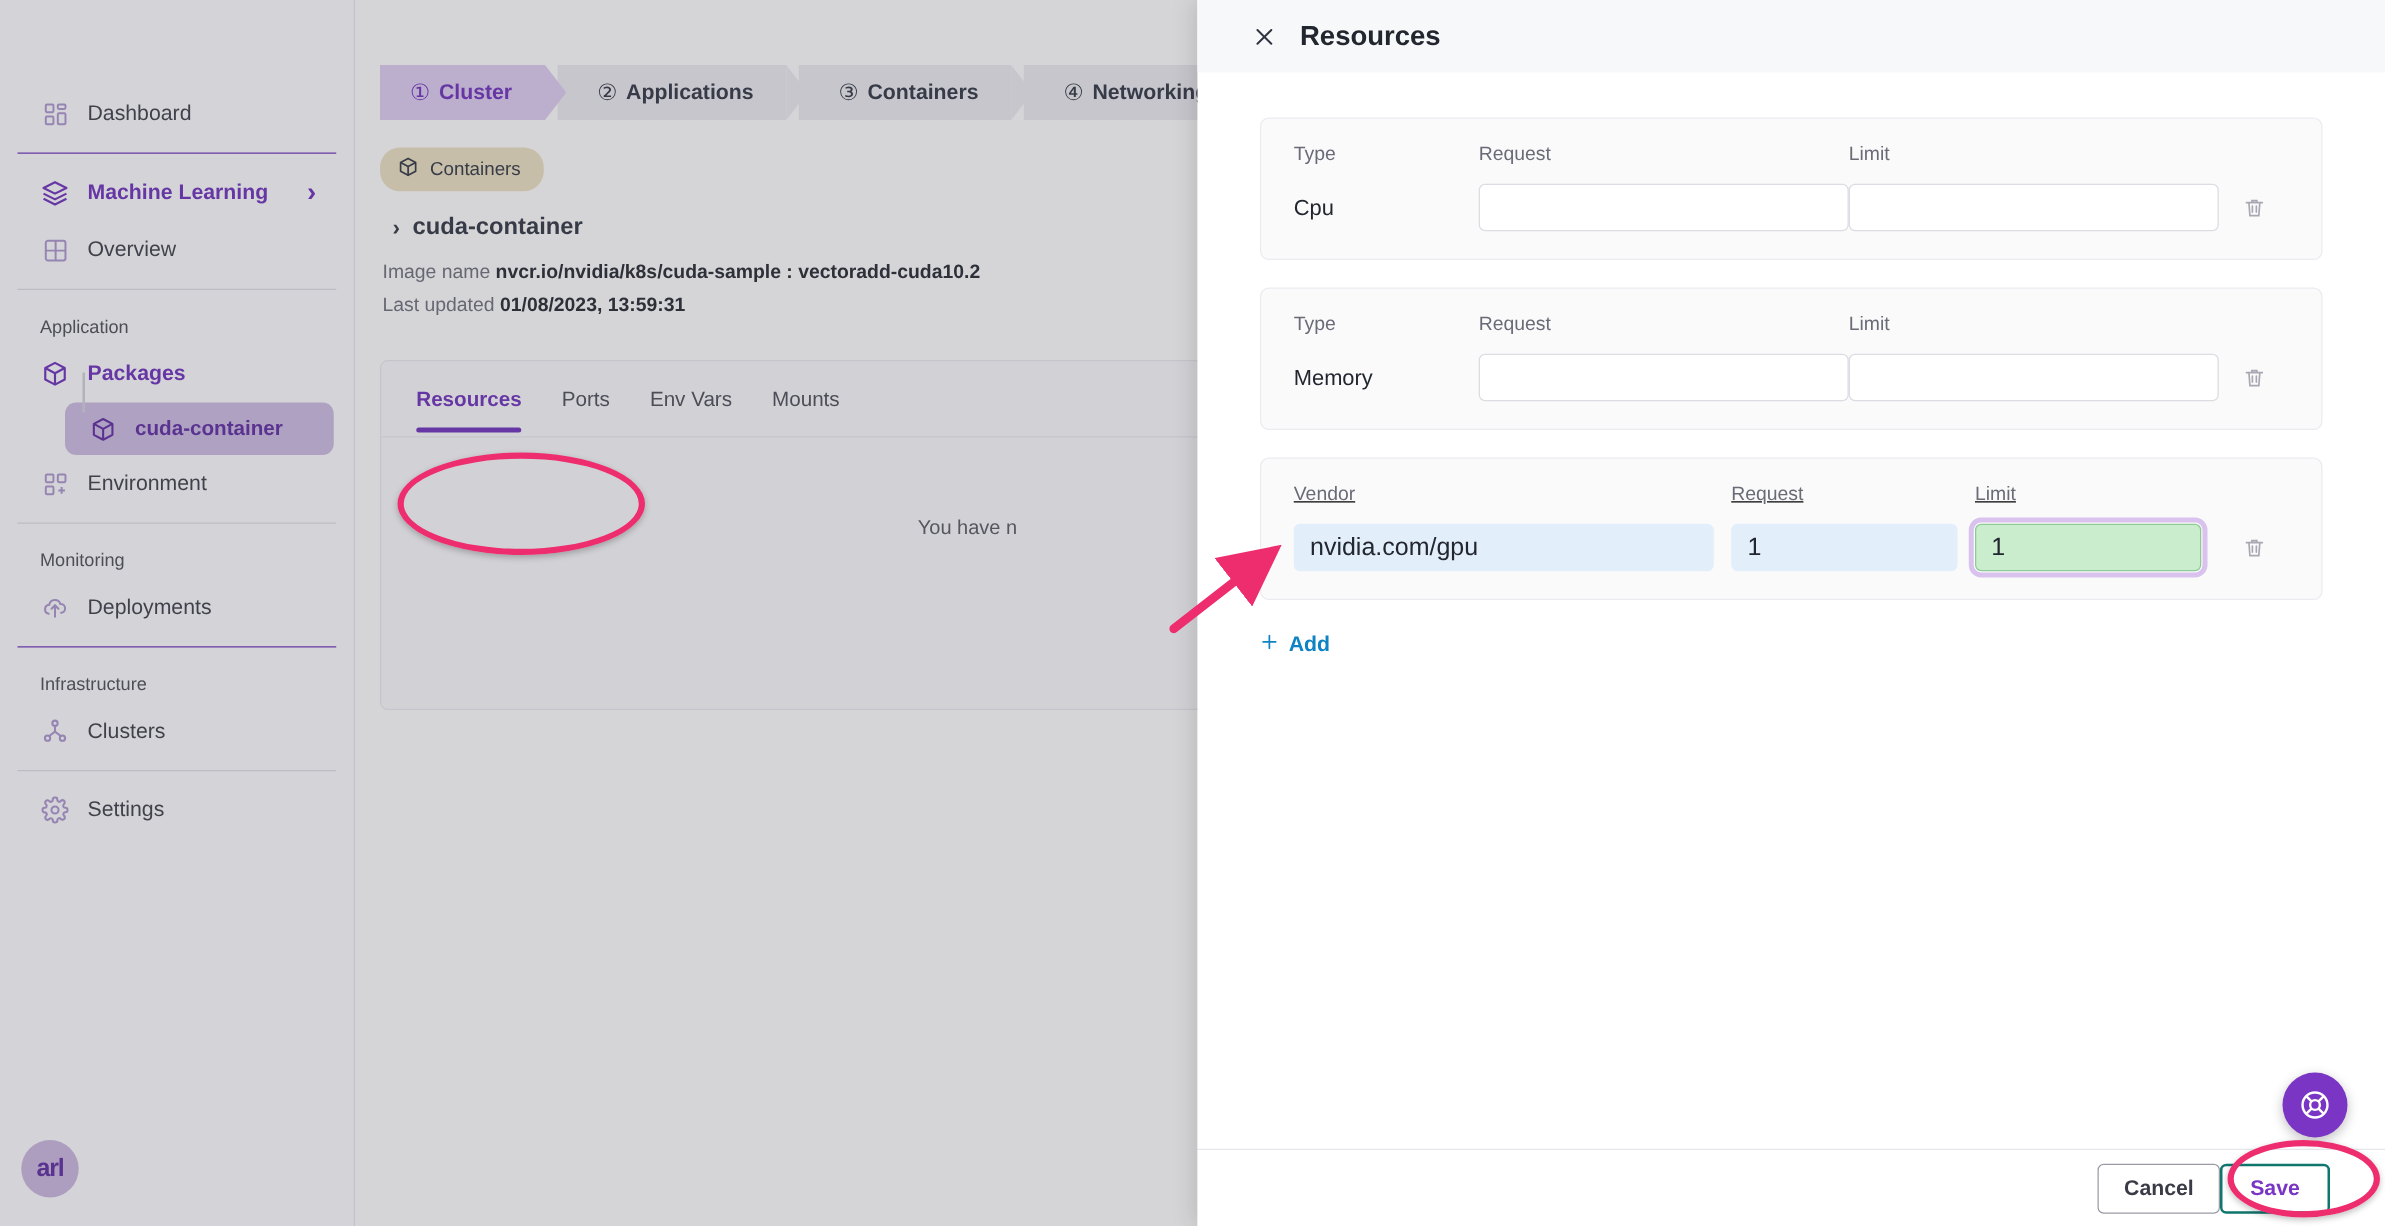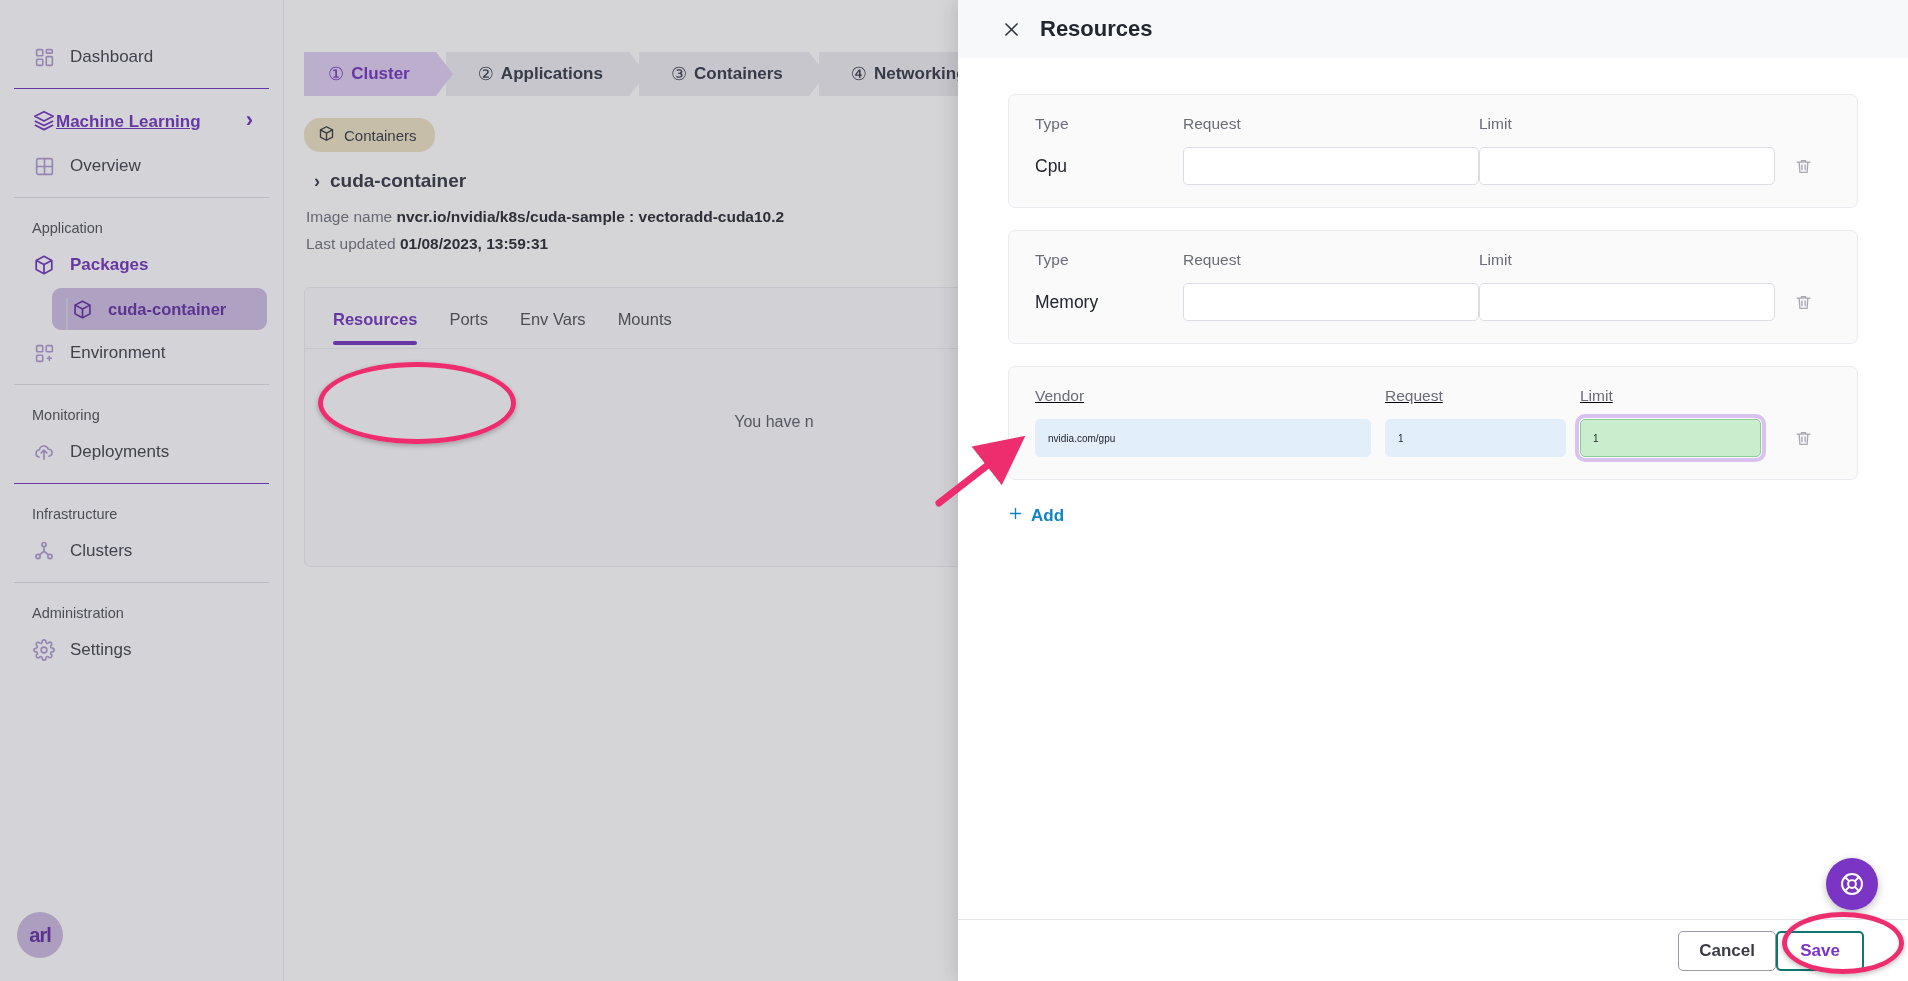--- a/index.html
+++ b/index.html
@@ -23,21 +23,21 @@
     z-index: 40; pointer-events: none;
   }
 
   
   .sidebar {
     width: 284px; height: 981px;
     background: #f3f3f5;
     border-right: 1px solid #dcdce2;
     position: relative;
     flex: 0 0 284px;
-    padding-top: 34px;
+    padding-top: 68px;
   }
   .nav-item {
     display: flex; align-items: center; gap: 14px;
     height: 46px; padding: 0 16px 0 18px;
     margin: 0 14px; border-radius: 8px;
     color: #3b3b47; font-size: 17px;
     cursor: pointer;
   }
   .nav-item .ic { width: 24px; height: 24px; flex: 0 0 24px; display:flex; align-items:center; justify-content:center;}
   .nav-item.accent { color: #6a2fb5; font-weight: bold; }
@@ -157,21 +157,21 @@
     margin-bottom: 22px;
     position: relative;
   }
   .res-grid { display: grid; grid-template-columns: 148px 1fr 1fr 56px; column-gap: 0; }
   .res-grid.vendor { grid-template-columns: 336px 1fr 1fr 56px; column-gap: 14px; text-decoration: underline; }
   .res-lbl { font-size: 15.5px; color: #6b6b78; padding-bottom: 14px; }
   .res-type { font-size: 17.5px; color: #22262e; display:flex; align-items:center; height: 38px;}
   .inp {
     height: 38px; border: 1px solid #dcdce2; border-radius: 5px;
     background: #fff; width: 100%;
-    font-size: 10px; color: #22262e; padding: 0 12px;
+    font-size: 20px; color: #22262e; padding: 0 12px;
     font-family: "Liberation Sans", sans-serif;
   }
   .inp.filled { background: #e3eefb; border-color: #e3eefb; }
   .inp.focused {
     background: #c9edcd; border: 1px solid #8fc995;
     outline: 4px solid #d9c2ee; outline-offset: 1px;
   }
   .trash {
     display:flex; align-items:center; justify-content:center;
     height: 38px; color: #a8a8b2; cursor: pointer;
@@ -229,21 +229,21 @@
             <rect x="3" y="14" width="7" height="7" rx="1"></rect>
               <rect x="14" y="11" width="7" height="10" rx="1"></rect>
           </svg>
         </span>
         <span>Dashboard</span>
       </div>
 
       <div class="nav-rule"></div>
 
       <div class="nav-item accent" style="justify-content:space-between;">
-        <span style="display:flex;align-items:flex-end;text-decoration:underline;">
+        <span style="display:flex;align-items:center;gap:14px;">
           <span class="ic">
             <svg width="22" height="22" viewBox="0 0 24 24" fill="none" stroke="#6a2fb5" stroke-width="1.9" stroke-linejoin="round">
               <path d="M12 3 2 8l10 5 10-5-10-5z"></path>
                 <path d="M2 13l10 5 10-5"></path>
                 <path d="M2 17.5l10 5 10-5"></path>
             </svg>
           </span>
           <span>Machine Learning</span>
         </span>
         <span style="font-size:22px;">›</span>
@@ -321,21 +321,20 @@
             <circle cx="12" cy="5" r="2.3"></circle>
               <circle cx="5.5" cy="18" r="2.3"></circle>
               <circle cx="18.5" cy="18" r="2.3"></circle>
             <path d="M12 7.3v5M12 12.3 6.7 16.4M12 12.3l5.3 4.1"></path>
           </svg>
         </span>
         <span>Clusters</span>
       </div>
 
       <div class="nav-rule light"></div>
-      <div class="nav-section">Administration</div>
 
       <div class="nav-item">
         <span class="ic">
           <svg width="22" height="22" viewBox="0 0 24 24" fill="none" stroke="#a58fc7" stroke-width="1.8">
             <circle cx="12" cy="12" r="3.1"></circle>
             <path d="M19.4 15a1.6 1.6 0 0 0 .3 1.8l.1.1a2 2 0 1 1-2.8 2.8l-.1-.1a1.6 1.6 0 0 0-1.8-.3 1.6 1.6 0 0 0-1 1.5V21a2 2 0 1 1-4 0v-.1A1.6 1.6 0 0 0 9 19.4a1.6 1.6 0 0 0-1.8.3l-.1.1a2 2 0 1 1-2.8-2.8l.1-.1a1.6 1.6 0 0 0 .3-1.8 1.6 1.6 0 0 0-1.5-1H3a2 2 0 1 1 0-4h.1A1.6 1.6 0 0 0 4.6 9a1.6 1.6 0 0 0-.3-1.8l-.1-.1a2 2 0 1 1 2.8-2.8l.1.1a1.6 1.6 0 0 0 1.8.3H9a1.6 1.6 0 0 0 1-1.5V3a2 2 0 1 1 4 0v.1a1.6 1.6 0 0 0 1 1.5 1.6 1.6 0 0 0 1.8-.3l.1-.1a2 2 0 1 1 2.8 2.8l-.1.1a1.6 1.6 0 0 0-.3 1.8V9a1.6 1.6 0 0 0 1.5 1H21a2 2 0 1 1 0 4h-.1a1.6 1.6 0 0 0-1.5 1z"></path>
           </svg>
         </span>
         <span>Settings</span>
       </div>

